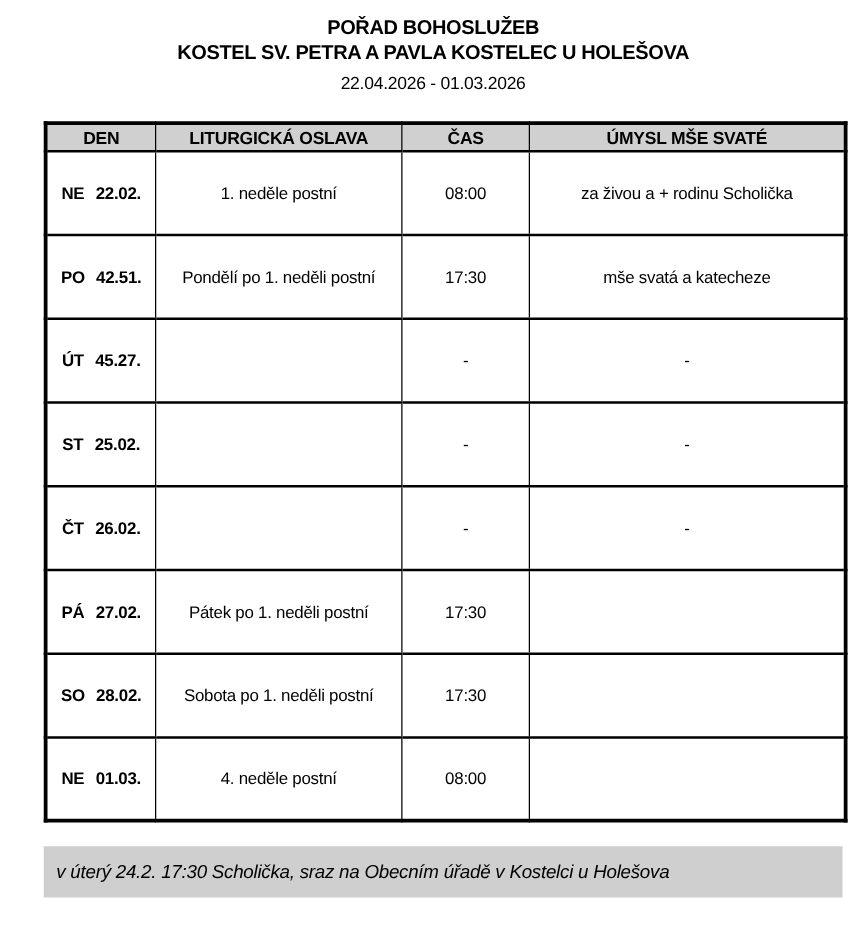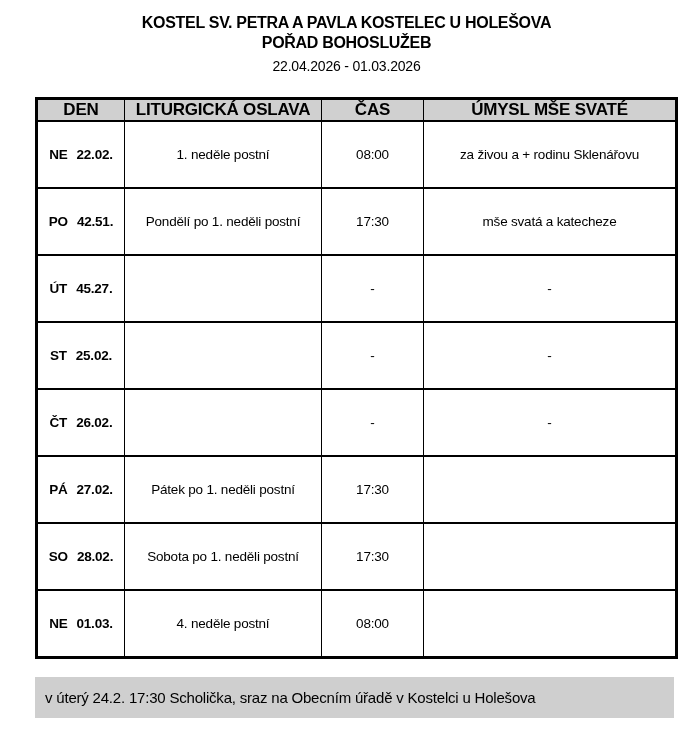--- a/index.html
+++ b/index.html
@@ -46,21 +46,21 @@
     margin: 22px 0 0 35px;
     border: 3px solid #000000;
   }
   col.c-day   { width: 88px; }
   col.c-lit   { width: 197px; }
   col.c-time  { width: 102px; }
   col.c-int   { width: 253px; }
   table.schedule th {
     background: #d0d0d0;
     font-weight: bold;
-    font-size: 17px;
+    font-size: 14px;
     letter-spacing: -0.2px;
     height: 22px;
     padding: 0;
     border: 1.5px solid #000000;
     border-bottom-width: 2px;
   }
   table.schedule td {
     border: 1.5px solid #000000;
     border-top-width: 2px;
     border-bottom-width: 2px;
@@ -86,30 +86,31 @@
     left: 35px;
     top: 677px;
     width: 639px;
     height: 41px;
     background: #cfcfcf;
     display: flex;
     align-items: center;
     padding-left: 10px;
     font-size: 15px;
     letter-spacing: -0.2px;
+    font-style: italic;
   }
 </style>
 </head>
 <body>
 
 <div class="page">
 
   <div class="doc-header">
+    <div class="title-line">POŘAD BOHOSLUŽEB</div>
     <div class="title-line">KOSTEL SV. PETRA A PAVLA KOSTELEC U HOLEŠOVA</div>
-    <div class="title-line">POŘAD BOHOSLUŽEB</div>
     <div class="date-range">22.04.2026 - 01.03.2026</div>
   </div>
 
   <table class="schedule">
     <colgroup>
       <col class="c-day">
       <col class="c-lit">
       <col class="c-time">
       <col class="c-int">
     </colgroup>
@@ -119,21 +120,21 @@
         <th>LITURGICKÁ OSLAVA</th>
         <th>ČAS</th>
         <th>ÚMYSL MŠE SVATÉ</th>
       </tr>
     </thead>
     <tbody id="schedule-body">
         <tr>
           <td class="day-cell"><span class="day-abbr">NE</span><span class="day-date">22.02.</span></td>
           <td class="celebration-cell">1. neděle postní</td>
           <td class="time-cell">08:00</td>
-          <td class="intention-cell">za živou a + rodinu Sklenářovu</td>
+          <td class="intention-cell">za živou a + rodinu Scholička</td>
         </tr>
         <tr>
           <td class="day-cell"><span class="day-abbr">PO</span><span class="day-date">42.51.</span></td>
           <td class="celebration-cell">Pondělí po 1. neděli postní</td>
           <td class="time-cell">17:30</td>
           <td class="intention-cell">mše svatá a katecheze</td>
         </tr>
         <tr>
           <td class="day-cell"><span class="day-abbr">ÚT</span><span class="day-date">45.27.</span></td>
           <td class="celebration-cell"></td>

